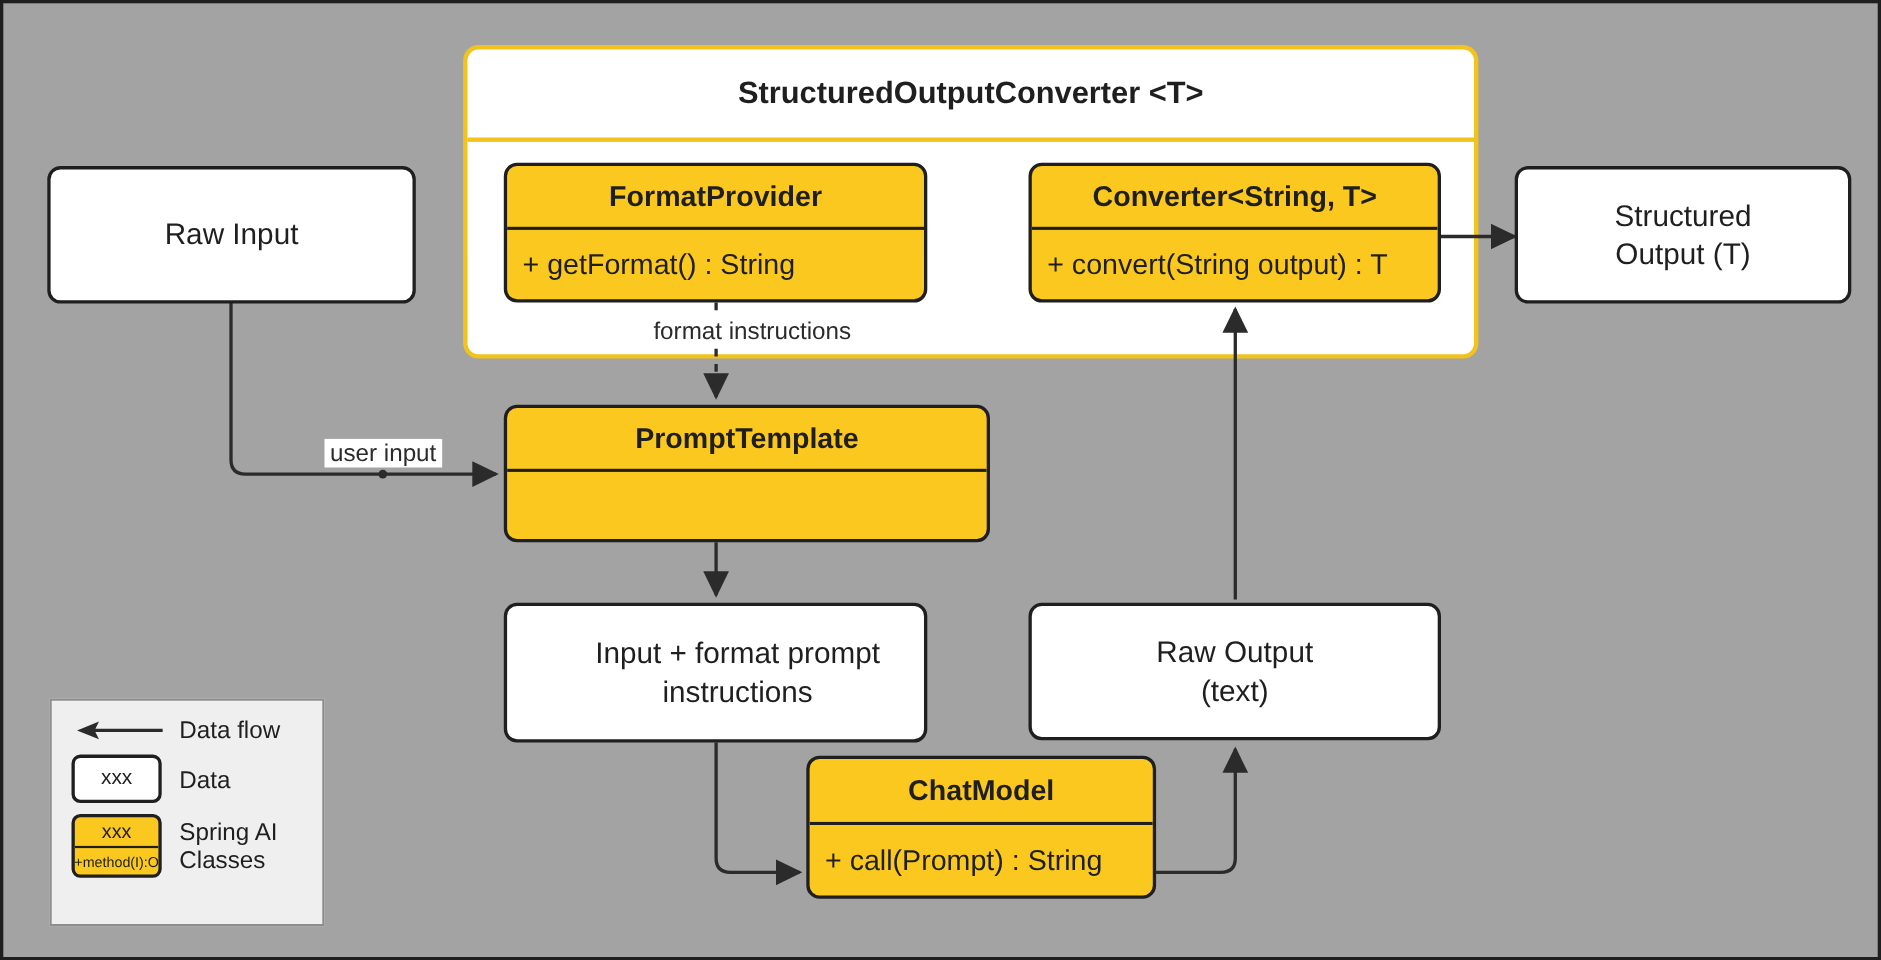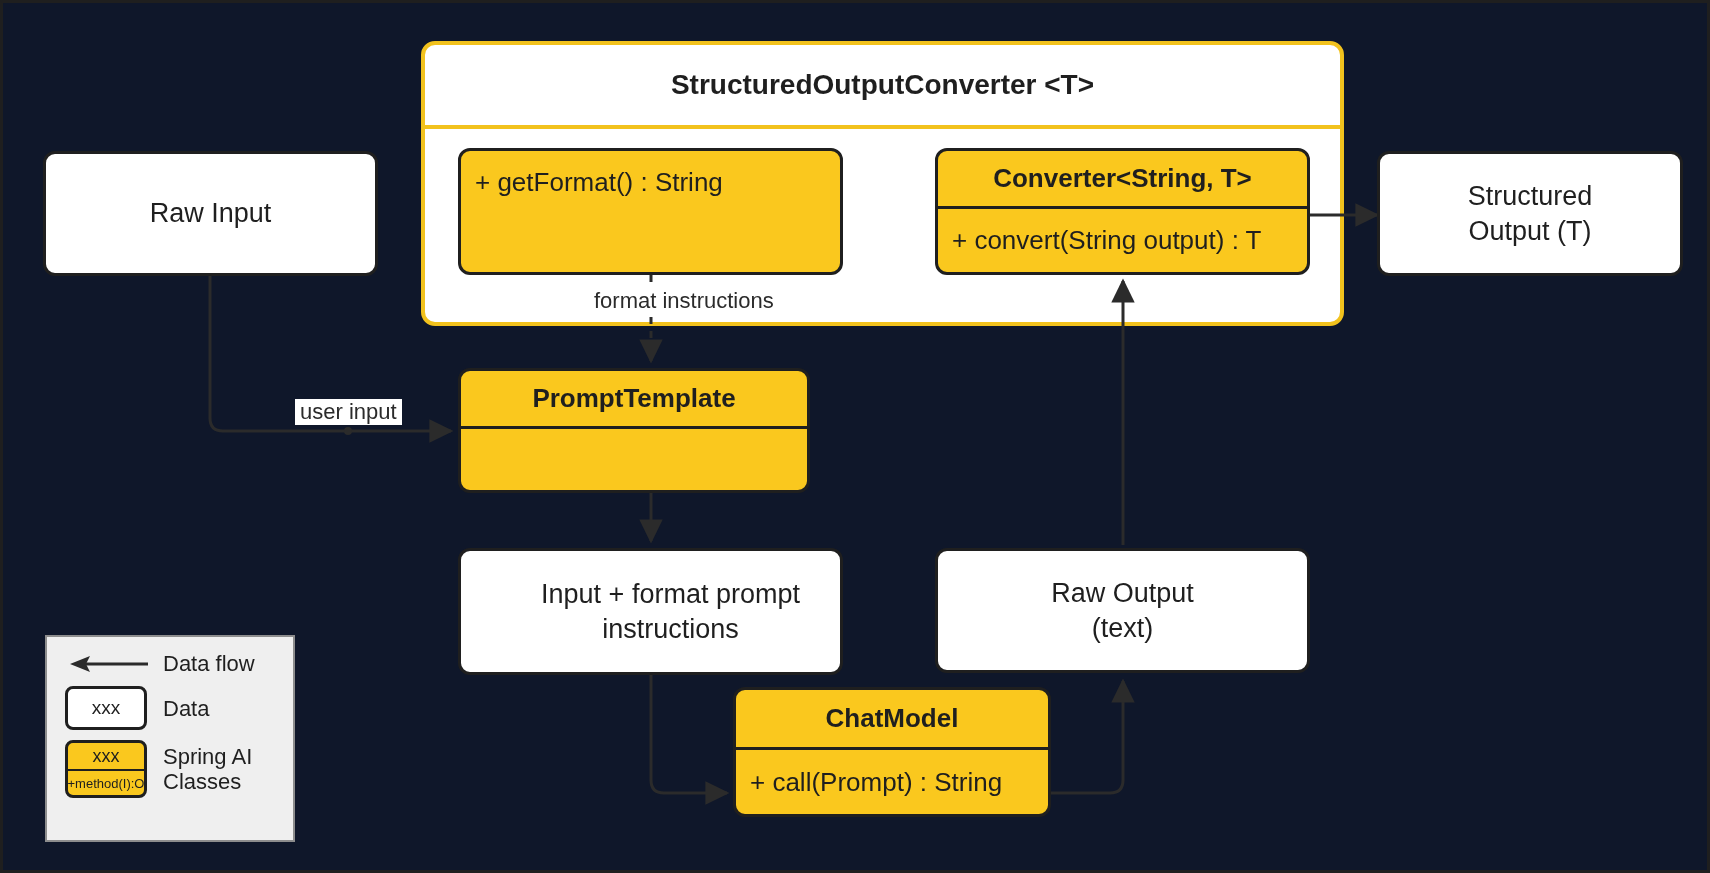--- a/index.html
+++ b/index.html
@@ -8,21 +8,21 @@
     background: #ffffff;
   }
   body {
     font-family: "Liberation Sans", "DejaVu Sans", sans-serif;
     -webkit-font-smoothing: antialiased;
   }
   #canvas {
     position: relative;
     width: 1710px;
     height: 873px;
-    background: #0f172a;
+    background: #a3a3a3;
     border: 3px solid #1f1f1f;
     box-sizing: border-box;
     overflow: hidden;
   }
 
   
   .node {
     position: absolute;
     box-sizing: border-box;
     border: 3px solid #1f1f1f;
@@ -216,29 +216,30 @@
   <div class="node data" style="left:40px; top:148px; width:335px; height:125px;">
     <div class="center-label">Raw Input</div>
   </div>
 
   <div class="node data" style="left:1374px; top:148px; width:306px; height:125px;">
     <div class="center-label">Structured
 Output (T)</div>
   </div>
 
   <div class="node cls" style="left:455px; top:145px; width:385px; height:127px;">
+    <div class="cls-title" style="height:58px;">FormatProvider</div>
     <div class="cls-body" style="height:63px;">+ getFormat() : String</div>
   </div>
 
   <div class="node cls" style="left:932px; top:145px; width:375px; height:127px;">
     <div class="cls-title" style="height:58px;">Converter&lt;String, T&gt;</div>
     <div class="cls-body" style="height:63px;">+ convert(String output) : T</div>
   </div>
 
-  <div class="node cls" style="left:455px; top:365px; width:352px; height:125px;">
+  <div class="node cls" style="left:455px; top:365px; width:442px; height:125px;">
     <div class="cls-title" style="height:58px;">PromptTemplate</div>
     <div class="cls-body" style="height:61px;"></div>
   </div>
 
   <div class="node data" style="left:455px; top:545px; width:385px; height:127px;padding-left:40px;">
     <div class="center-label">Input + format prompt
 instructions</div>
   </div>
 
   <div class="node data" style="left:932px; top:545px; width:375px; height:125px;">

